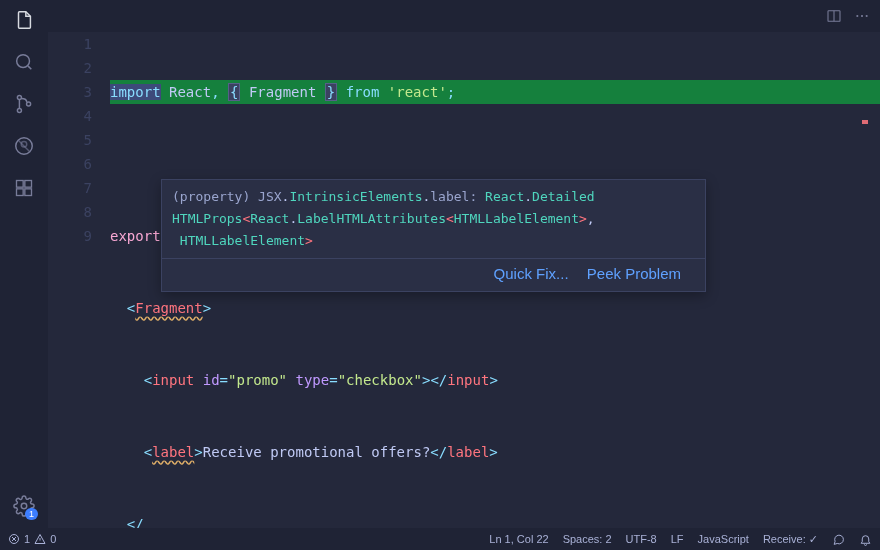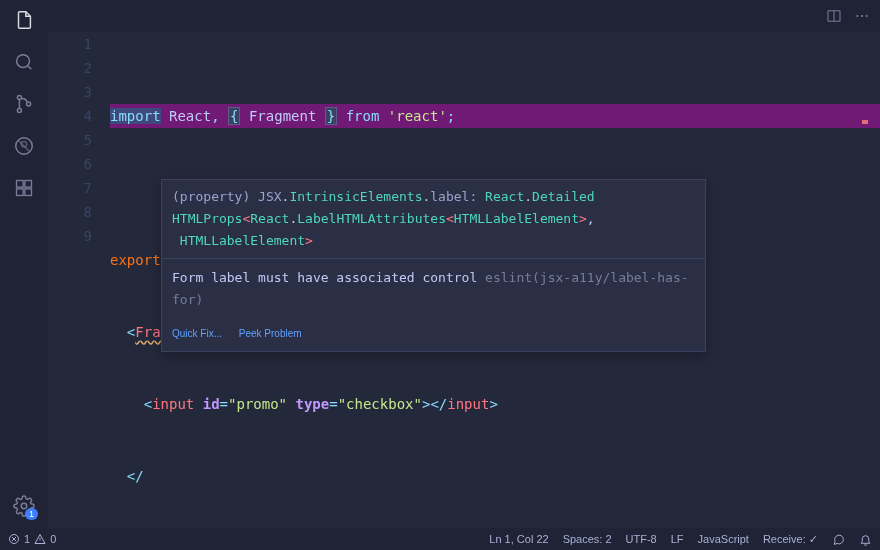--- a/index.html
+++ b/index.html
@@ -47,31 +47,31 @@
     font-family: "SF Mono", Menlo, Consolas, monospace;
     font-size: 14px; line-height: 24px;
   }
   .gutter {
     width: 62px; text-align: right; color: #3b4261;
     padding-right: 18px; user-select: none;
   }
   .gutter div { height: 24px; }
   .code { flex: 1; position: relative; white-space: pre; }
   .code-line { height: 24px; }
-  .line-hl { background: #701a75; margin-top: 24px; }
+  .line-hl { background: #15803d; }
   
   .kw-import { color: #89ddff; }
-  .kw-export { color: #f97316; }
+  .kw-export { color: #f9a8d4; }
   .kw-const  { color: #c099ff; }
   .ident     { color: #c0caf5; }
   .punct     { color: #89ddff; }
   .white     { color: #c0caf5; }
   .str       { color: #c3e88d; }
   .tag       { color: #ff757f; }
-  .attr      { color: #c099ff; font-weight: bold; }
+  .attr      { color: #c099ff; }
   .attrval   { color: #c3e88d; }
   .text      { color: #c0caf5; }
   .arrow     { color: #c099ff; }
   .warn-underline { text-decoration: underline wavy #e0af68; text-underline-offset: 3px; }
   .bracket-hl { background: #3b4261; border: 1px solid #565f89; padding: 0 1px; }
   .sel { background: #3d4a7a; }
 
   .hover {
     position: absolute; left: 161px; top: 179px;
     width: 545px;
@@ -81,21 +81,21 @@
     font-size: 13px; line-height: 22px;
     box-shadow: 0 4px 12px rgba(0,0,0,.3);
   }
   .hover-sig { padding: 6px 10px; white-space: pre-wrap; color: #9aa5ce; }
   .hover-sig .hl-type { color: #4fd6be; }
   .hover-sig .hl-punct { color: #c0caf5; }
   .hover-sig .hl-lt { color: #ff757f; }
   .hover-divider { height: 1px; background: #3b4261; }
   .hover-msg { padding: 8px 10px; color: #c0caf5; white-space: pre-wrap; }
   .hover-msg .rule { color: #787c99; }
-  .hover-actions { padding: 4px 10px 6px; font-family: -apple-system, "Segoe UI", sans-serif; font-size: 10px; }
+  .hover-actions { padding: 4px 10px 6px; font-family: -apple-system, "Segoe UI", sans-serif; font-size: 15px; text-align: right; }
   .hover-actions a { color: #5fa1ff; cursor: pointer; margin-right: 14px; }
 
   .statusbar {
     position: absolute; left: 0; right: 0; bottom: 0; height: 22px;
     background: #1f2335; display: flex; align-items: center;
     font-size: 11px; color: #a9b1d6; padding: 0 8px; gap: 14px;
   }
   .statusbar .group { display: flex; align-items: center; gap: 4px; cursor: pointer; }
   .statusbar .right { margin-left: auto; display: flex; gap: 14px; }
 
@@ -185,31 +185,31 @@
     <div>7</div>
       <div>8</div>
       <div>9</div>
   </div>
   <div class="code">
     <div class="code-line line-hl"><span class="kw-import sel">import</span><span class="white"> </span><span class="ident">React</span><span class="punct">,</span><span class="white"> </span><span class="punct bracket-hl">{</span><span class="white"> </span><span class="ident">Fragment</span><span class="white"> </span><span class="punct bracket-hl">}</span><span class="white"> </span><span class="kw-import">from</span><span class="white"> </span><span class="str">'react'</span><span class="punct">;</span></div>
     <div class="code-line"></div>
     <div class="code-line"><span class="kw-export">export</span><span> </span><span class="kw-const">const</span><span> </span><span class="ident">Checkbox</span><span> </span><span class="punct">=</span><span> </span><span class="punct">()</span><span> </span><span class="arrow">⇒</span><span> </span><span class="punct">(</span></div>
     <div class="code-line">  <span class="punct">&lt;</span><span class="tag warn-underline">Fragment</span><span class="punct">&gt;</span></div>
     <div class="code-line">    <span class="punct">&lt;</span><span class="tag">input</span><span> </span><span class="attr">id</span><span class="punct">=</span><span class="attrval">"promo"</span><span> </span><span class="attr">type</span><span class="punct">=</span><span class="attrval">"checkbox"</span><span class="punct">&gt;</span><span class="punct">&lt;/</span><span class="tag">input</span><span class="punct">&gt;</span></div>
+    <div class="code-line">    <span class="punct">&lt;</span><span class="tag warn-underline">label</span><span class="punct">&gt;</span><span class="text">Receive promotional offers?</span><span class="punct">&lt;/</span><span class="tag">label</span><span class="punct">&gt;</span></div>
     <div class="code-line">  <span class="punct">&lt;/</span></div>
     
     
   </div>
 </div>
 
 <div class="hover">
   <div class="hover-sig"><span>(property) JSX</span><span class="hl-punct">.</span><span class="hl-type">IntrinsicElements</span><span class="hl-punct">.</span><span>label</span><span>: </span><span class="hl-type">React</span><span class="hl-punct">.</span><span class="hl-type">Detailed
 HTMLProps</span><span class="hl-lt">&lt;</span><span class="hl-type">React</span><span class="hl-punct">.</span><span class="hl-type">LabelHTMLAttributes</span><span class="hl-lt">&lt;</span><span class="hl-type">HTMLLabelElement</span><span class="hl-lt">&gt;</span><span class="hl-punct">,</span><br><span class="hl-type"> HTMLLabelElement</span><span class="hl-lt">&gt;</span></div>
   <div class="hover-divider"></div>
-  <div class="hover-msg"><span>Form label must have associated control </span><span class="rule">eslint(jsx-a11y/label-has-for)</span></div>
   <div class="hover-actions">
     <a>Quick Fix...</a>
     <a>Peek Problem</a>
   </div>
 </div>
 
 <div class="minimap">
   <div class="mark mm-err"></div>
 </div>
 <div class="scrollbar"></div>

